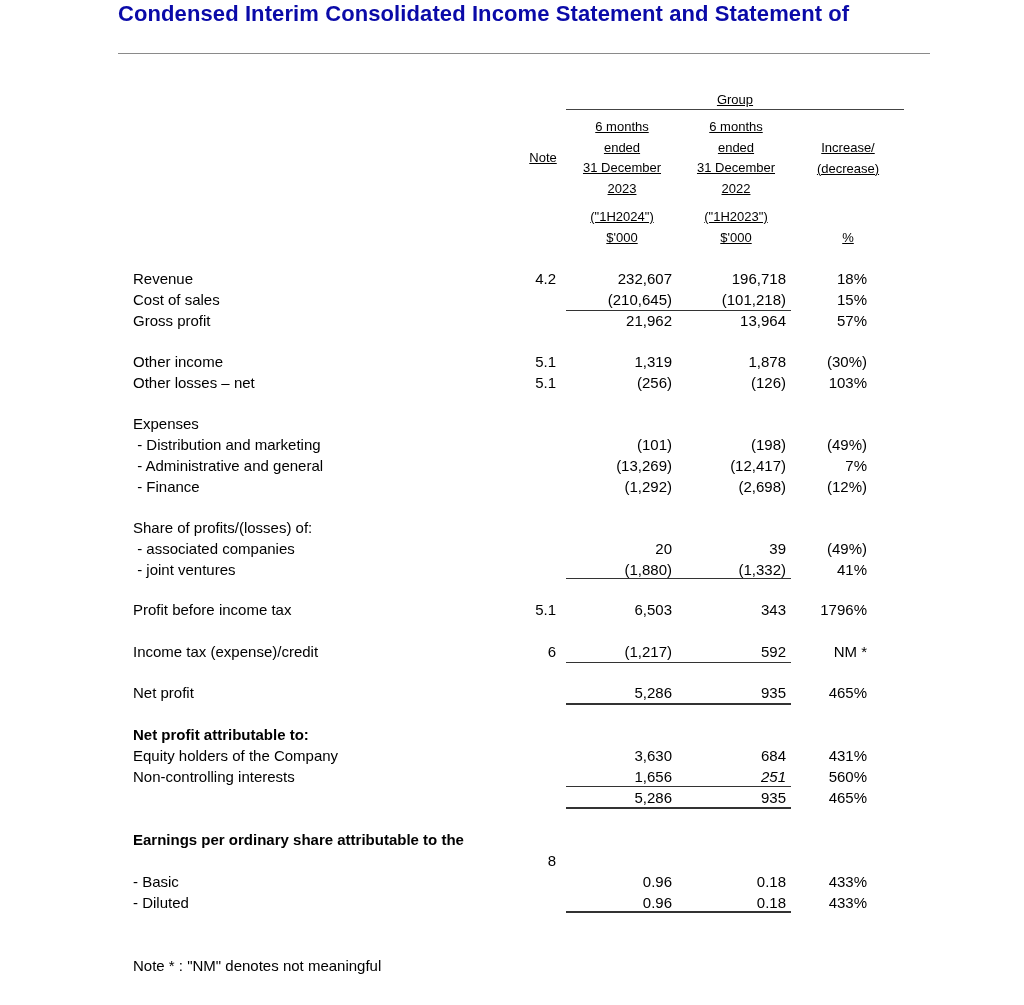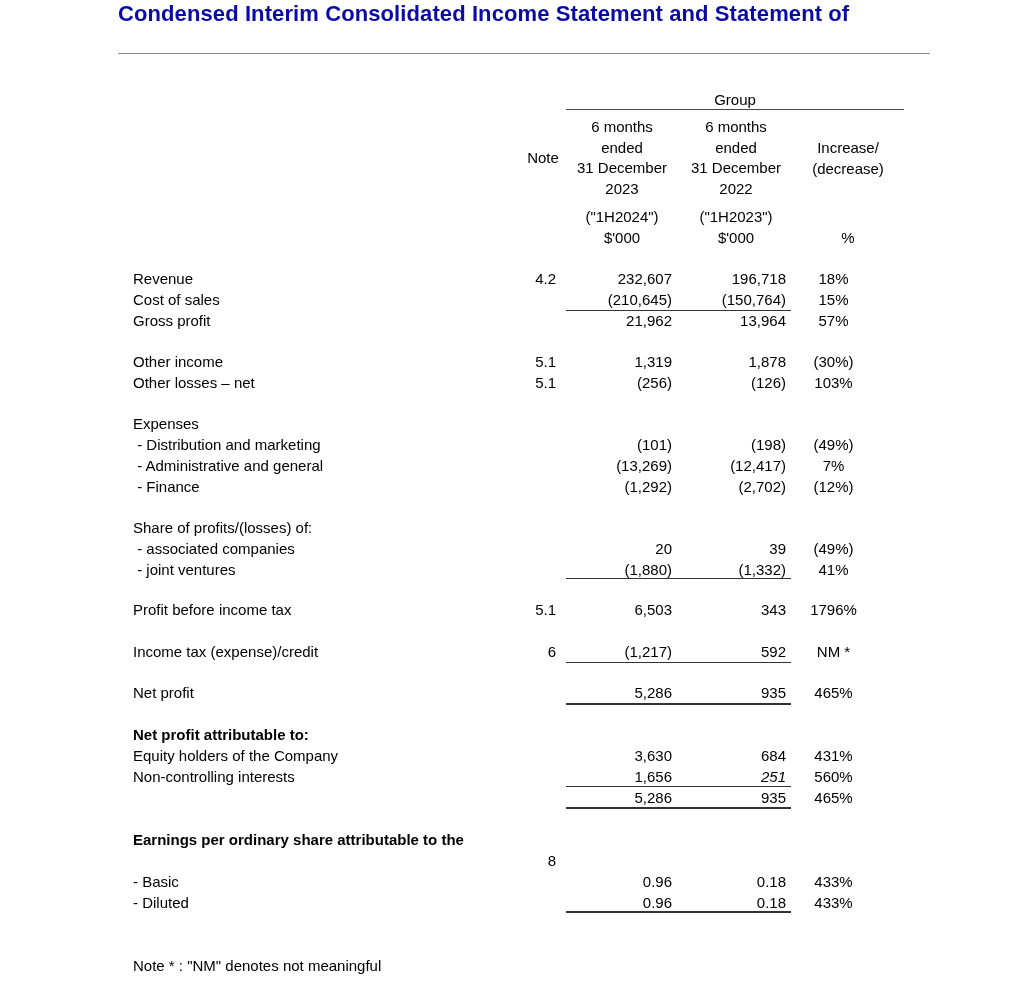--- a/index.html
+++ b/index.html
@@ -1,27 +1,27 @@
 <!DOCTYPE html>
 <html><head>
 <meta charset="utf-8">
 <style>
   html, body { margin: 0; padding: 0; background: #ffffff; }
   body { width: 1024px; height: 1005px; position: relative; font-family: "Liberation Sans", sans-serif; color: #000; overflow: hidden; }
   .title { position: absolute; left: 118px; top: 0px; width: 810px; font-weight: bold; font-size: 22px; line-height: 27px; color: #0a0aa8; letter-spacing: 0.1px; }
   .title-rule { position: absolute; left: 118px; top: 53px; width: 812px; height: 0; border-top: 1.5px solid #8a8a8a; }
-  .hdr { position: absolute; font-size: 15px; line-height: 20.5px; text-align: center; }
+  .hdr { position: absolute; font-size: 13px; line-height: 20.5px; text-align: center; text-decoration: underline; }
   .group-rule { position: absolute; left: 566px; top: 109px; width: 338px; border-top: 1px solid #444; }
   .row { position: absolute; left: 0; width: 1024px; height: 21px; font-size: 15px; line-height: 21px; }
   .row .label { position: absolute; left: 133px; white-space: nowrap; }
   .row .label.bold { font-weight: bold; }
   .row .note { position: absolute; left: 500px; width: 56px; text-align: right; }
   .row .c1 { position: absolute; left: 560px; width: 112px; text-align: right; }
   .row .c2 { position: absolute; left: 680px; width: 106px; text-align: right; }
-  .row .c3 { position: absolute; left: 800px; width: 67px; text-align: center; }
+  .row .c3 { position: absolute; left: 800px; width: 67px; text-align: right; }
   .rule { position: absolute; left: 566px; width: 225px; border-top: 1px solid #333; }
   .rule.thick { border-top: 2px solid #333; }
   .footnote { position: absolute; left: 133px; top: 955px; font-size: 15px; line-height: 21px; }
 </style>
 </head>
 <body>
 
 <div class="title">
   <div>Condensed Interim Consolidated Income Statement and Statement of</div>
 </div>
@@ -60,21 +60,21 @@
       <span class="label" style="white-space: pre;">Revenue</span>
       <span class="note" style="white-space: pre;">4.2</span>
       <span class="c1" style="white-space: pre;">232,607</span>
       <span class="c2" style="white-space: pre;">196,718</span>
       <span class="c3" style="white-space: pre;">18%</span>
     </div>
     <div class="row" style="top: 289px;">
       <span class="label" style="white-space: pre;">Cost of sales</span>
       <span class="note" style="white-space: pre;"></span>
       <span class="c1" style="white-space: pre;">(210,645)</span>
-      <span class="c2" style="white-space: pre;">(150,764)</span>
+      <span class="c2" style="white-space: pre;">(101,218)</span>
       <span class="c3" style="white-space: pre;">15%</span>
     </div>
     <div class="row" style="top: 310px;">
       <span class="label" style="white-space: pre;">Gross profit</span>
       <span class="note" style="white-space: pre;"></span>
       <span class="c1" style="white-space: pre;">21,962</span>
       <span class="c2" style="white-space: pre;">13,964</span>
       <span class="c3" style="white-space: pre;">57%</span>
     </div>
     <div class="row" style="top: 351px;">
@@ -109,21 +109,21 @@
       <span class="label" style="white-space: pre;"> - Administrative and general</span>
       <span class="note" style="white-space: pre;"></span>
       <span class="c1" style="white-space: pre;">(13,269)</span>
       <span class="c2" style="white-space: pre;">(12,417)</span>
       <span class="c3" style="white-space: pre;">7%</span>
     </div>
     <div class="row" style="top: 476px;">
       <span class="label" style="white-space: pre;"> - Finance</span>
       <span class="note" style="white-space: pre;"></span>
       <span class="c1" style="white-space: pre; text-align: right;">(1,292)</span>
-      <span class="c2" style="white-space: pre;">(2,702)</span>
+      <span class="c2" style="white-space: pre;">(2,698)</span>
       <span class="c3" style="white-space: pre;">(12%)</span>
     </div>
     <div class="row" style="top: 517px;">
       <span class="label" style="white-space: pre;">Share of profits/(losses) of:</span>
       <span class="note" style="white-space: pre;"></span>
       <span class="c1" style="white-space: pre;"></span>
       <span class="c2" style="white-space: pre;"></span>
       <span class="c3" style="white-space: pre;"></span>
     </div>
     <div class="row" style="top: 538px;">

